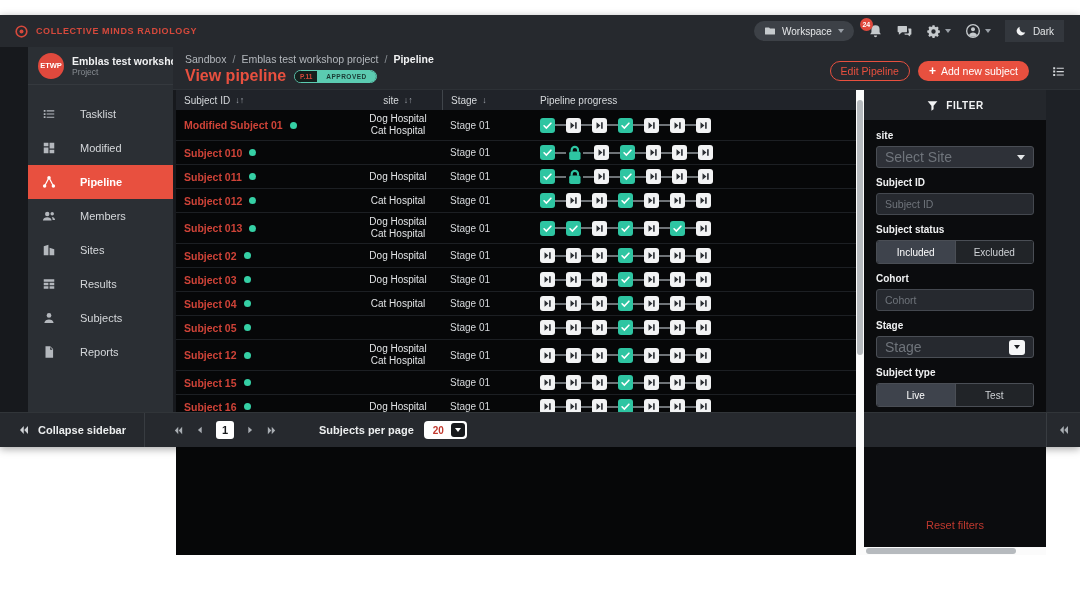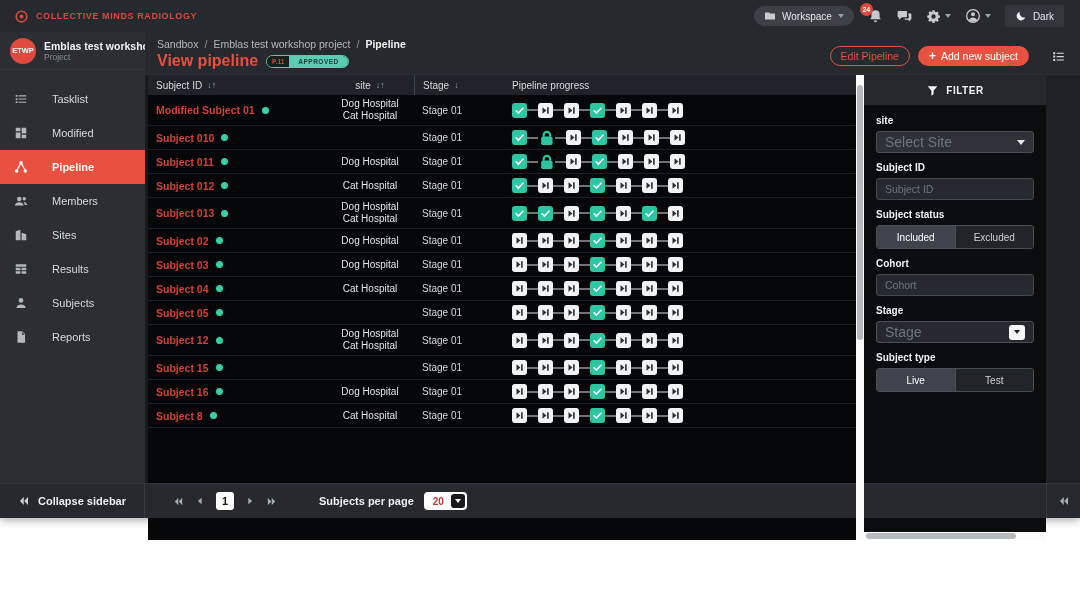--- a/index.html
+++ b/index.html
@@ -1,33 +1,33 @@
 <!DOCTYPE html>
 <html><head>
 <meta charset="utf-8">
 <style>
   * { margin:0; padding:0; box-sizing:border-box; }
   html,body { width:1080px; height:608px; background:#ffffff; font-family:"Liberation Sans", sans-serif; overflow:hidden; }
-  .app { position:absolute; top:0; left:0; width:1080px; height:518px; background:#17191d; display:flex; flex-direction:column; box-shadow:0 2px 8px rgba(0,0,0,.35);justify-content:flex-end; }
+  .app { position:absolute; top:15px; left:0; width:1080px; height:432px; background:#17191d; display:flex; flex-direction:column; box-shadow:0 2px 8px rgba(0,0,0,.35);justify-content:flex-end; }
 
   
   .topbar { height:32px; background:#26292e; display:flex; align-items:center; flex:0 0 32px; }
   .topbar-left { width:430px; display:flex; align-items:center; gap:7px; padding-left:14px; color:#d6493c; }
   .logo-text { font-size:9px; font-weight:bold; letter-spacing:.6px; color:#d6493c; }
   .topbar-right { margin-left:auto; display:flex; align-items:center; gap:14px; padding-right:16px; }
   .pill { display:flex; align-items:center; gap:6px; background:#3d4147; border:none; border-radius:12px; height:20px; padding:0 10px; color:#e4e6e8; font-size:10px; cursor:pointer; }
   .dark-pill { background:#33373d; border-radius:0; height:22px; }
   .tb-icon { color:#c6cacd; display:inline-flex; }
   .caret { width:0; height:0; border-left:3.5px solid transparent; border-right:3.5px solid transparent; border-top:4px solid #9aa0a7; display:inline-block; }
   .icon-group { display:flex; align-items:center; gap:4px; cursor:pointer; }
   .notif { position:relative; display:inline-flex; cursor:pointer; }
   .notif-badge { position:absolute; top:-6px; left:-8px; background:#e0493d; color:#fff; font-size:7px; font-weight:bold; border-radius:8px; min-width:13px; height:13px; display:flex; align-items:center; justify-content:center; padding:0 2px; }
 
   
-  .body { flex:1; display:flex; min-height:0; }
+  .body { flex:1; display:flex; min-height:0;margin-left:28px; }
   .sidebar { width:145px; flex:0 0 145px; background:#2b2f34; display:flex; flex-direction:column; }
   .project-header { height:38px; display:flex; align-items:center; gap:8px; padding:0 10px; border-bottom:1px solid #35393e; }
   .avatar { width:26px; height:26px; border-radius:50%; background:#e0493d; color:#fff; font-size:7.5px; font-weight:bold; display:flex; align-items:center; justify-content:center; flex:0 0 26px; }
   .proj-name { color:#f0f1f2; font-size:10.5px; font-weight:bold; line-height:12px; white-space:nowrap; }
   .proj-sub { color:#878c92; font-size:8.5px; }
   .nav { margin-top:12px; display:flex; flex-direction:column; }
   .nav-item { height:34px; display:flex; align-items:center; gap:24px; padding-left:14px; color:#d5d8db; font-size:11px; cursor:pointer; }
   .nav-item .nav-icon { color:#b4b8bd; display:inline-flex; }
   .nav-item.active { background:#e8503f; color:#ffffff; font-weight:bold; }
   .nav-item.active .nav-icon { color:#ffffff; }

